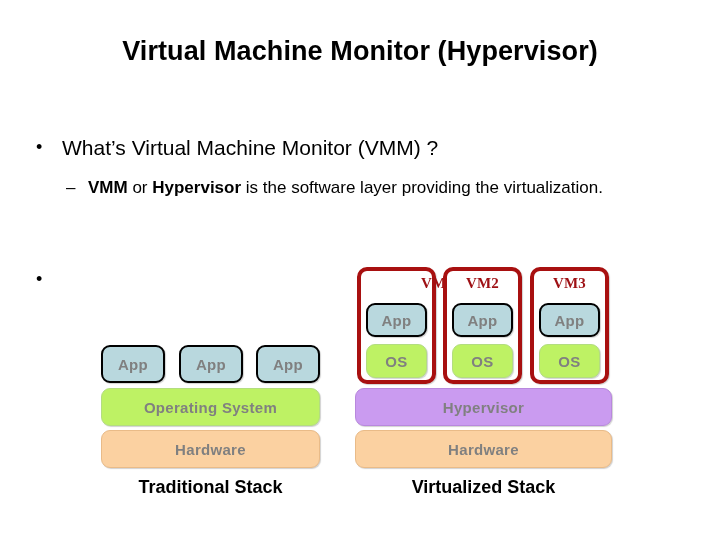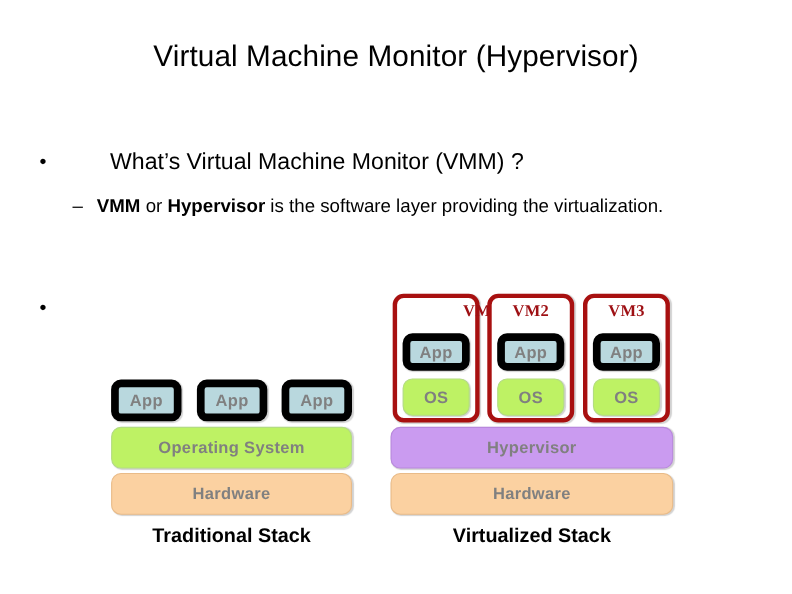--- a/index.html
+++ b/index.html
@@ -17,21 +17,21 @@
   }
 
   
   .slide-title {
     position: absolute;
     top: 36px;
     left: 0;
     width: 720px;
     text-align: center;
     font-size: 27px;
-    font-weight: normal;
+    font-weight: bold;
     letter-spacing: 0.1px;
     color: #000;
     white-space: nowrap;
   }
 
   
   .bullet-l1 {
     position: absolute;
     left: 36px;
     font-size: 21px;
@@ -39,21 +39,21 @@
     color: #000;
     display: flex;
     align-items: flex-start;
   }
   .bullet-l1 .marker {
     width: 26px;
     flex: 0 0 26px;
     font-size: 18px;
     line-height: 27px;
   }
-  .bullet-l1 .btext { white-space: nowrap; margin-left: 38px; }
+  .bullet-l1 .btext { white-space: nowrap; }
 
   .bullet-l2 {
     position: absolute;
     left: 66px;
     width: 624px;
     font-size: 17px;
     line-height: 23px;
     color: #000;
     display: flex;
     align-items: flex-start;
@@ -80,21 +80,21 @@
     align-items: center;
     justify-content: center;
     font-weight: bold;
     font-size: 15px;
     color: #808080;
     letter-spacing: 0.3px;
     box-shadow: 1px 1px 1px rgba(0,0,0,0.18);
   }
   .box.app {
     background: #b9d8de;
-    border: 7px solid #000000;
+    border: 2px solid #000000;
   }
   .box.os-green {
     background: #bef264;
     border: 1px solid #b3dd80;
   }
   .box.hw-orange {
     background: #fbd1a1;
     border: 1px solid #e9bb88;
   }
   .box.hyper-purple {

